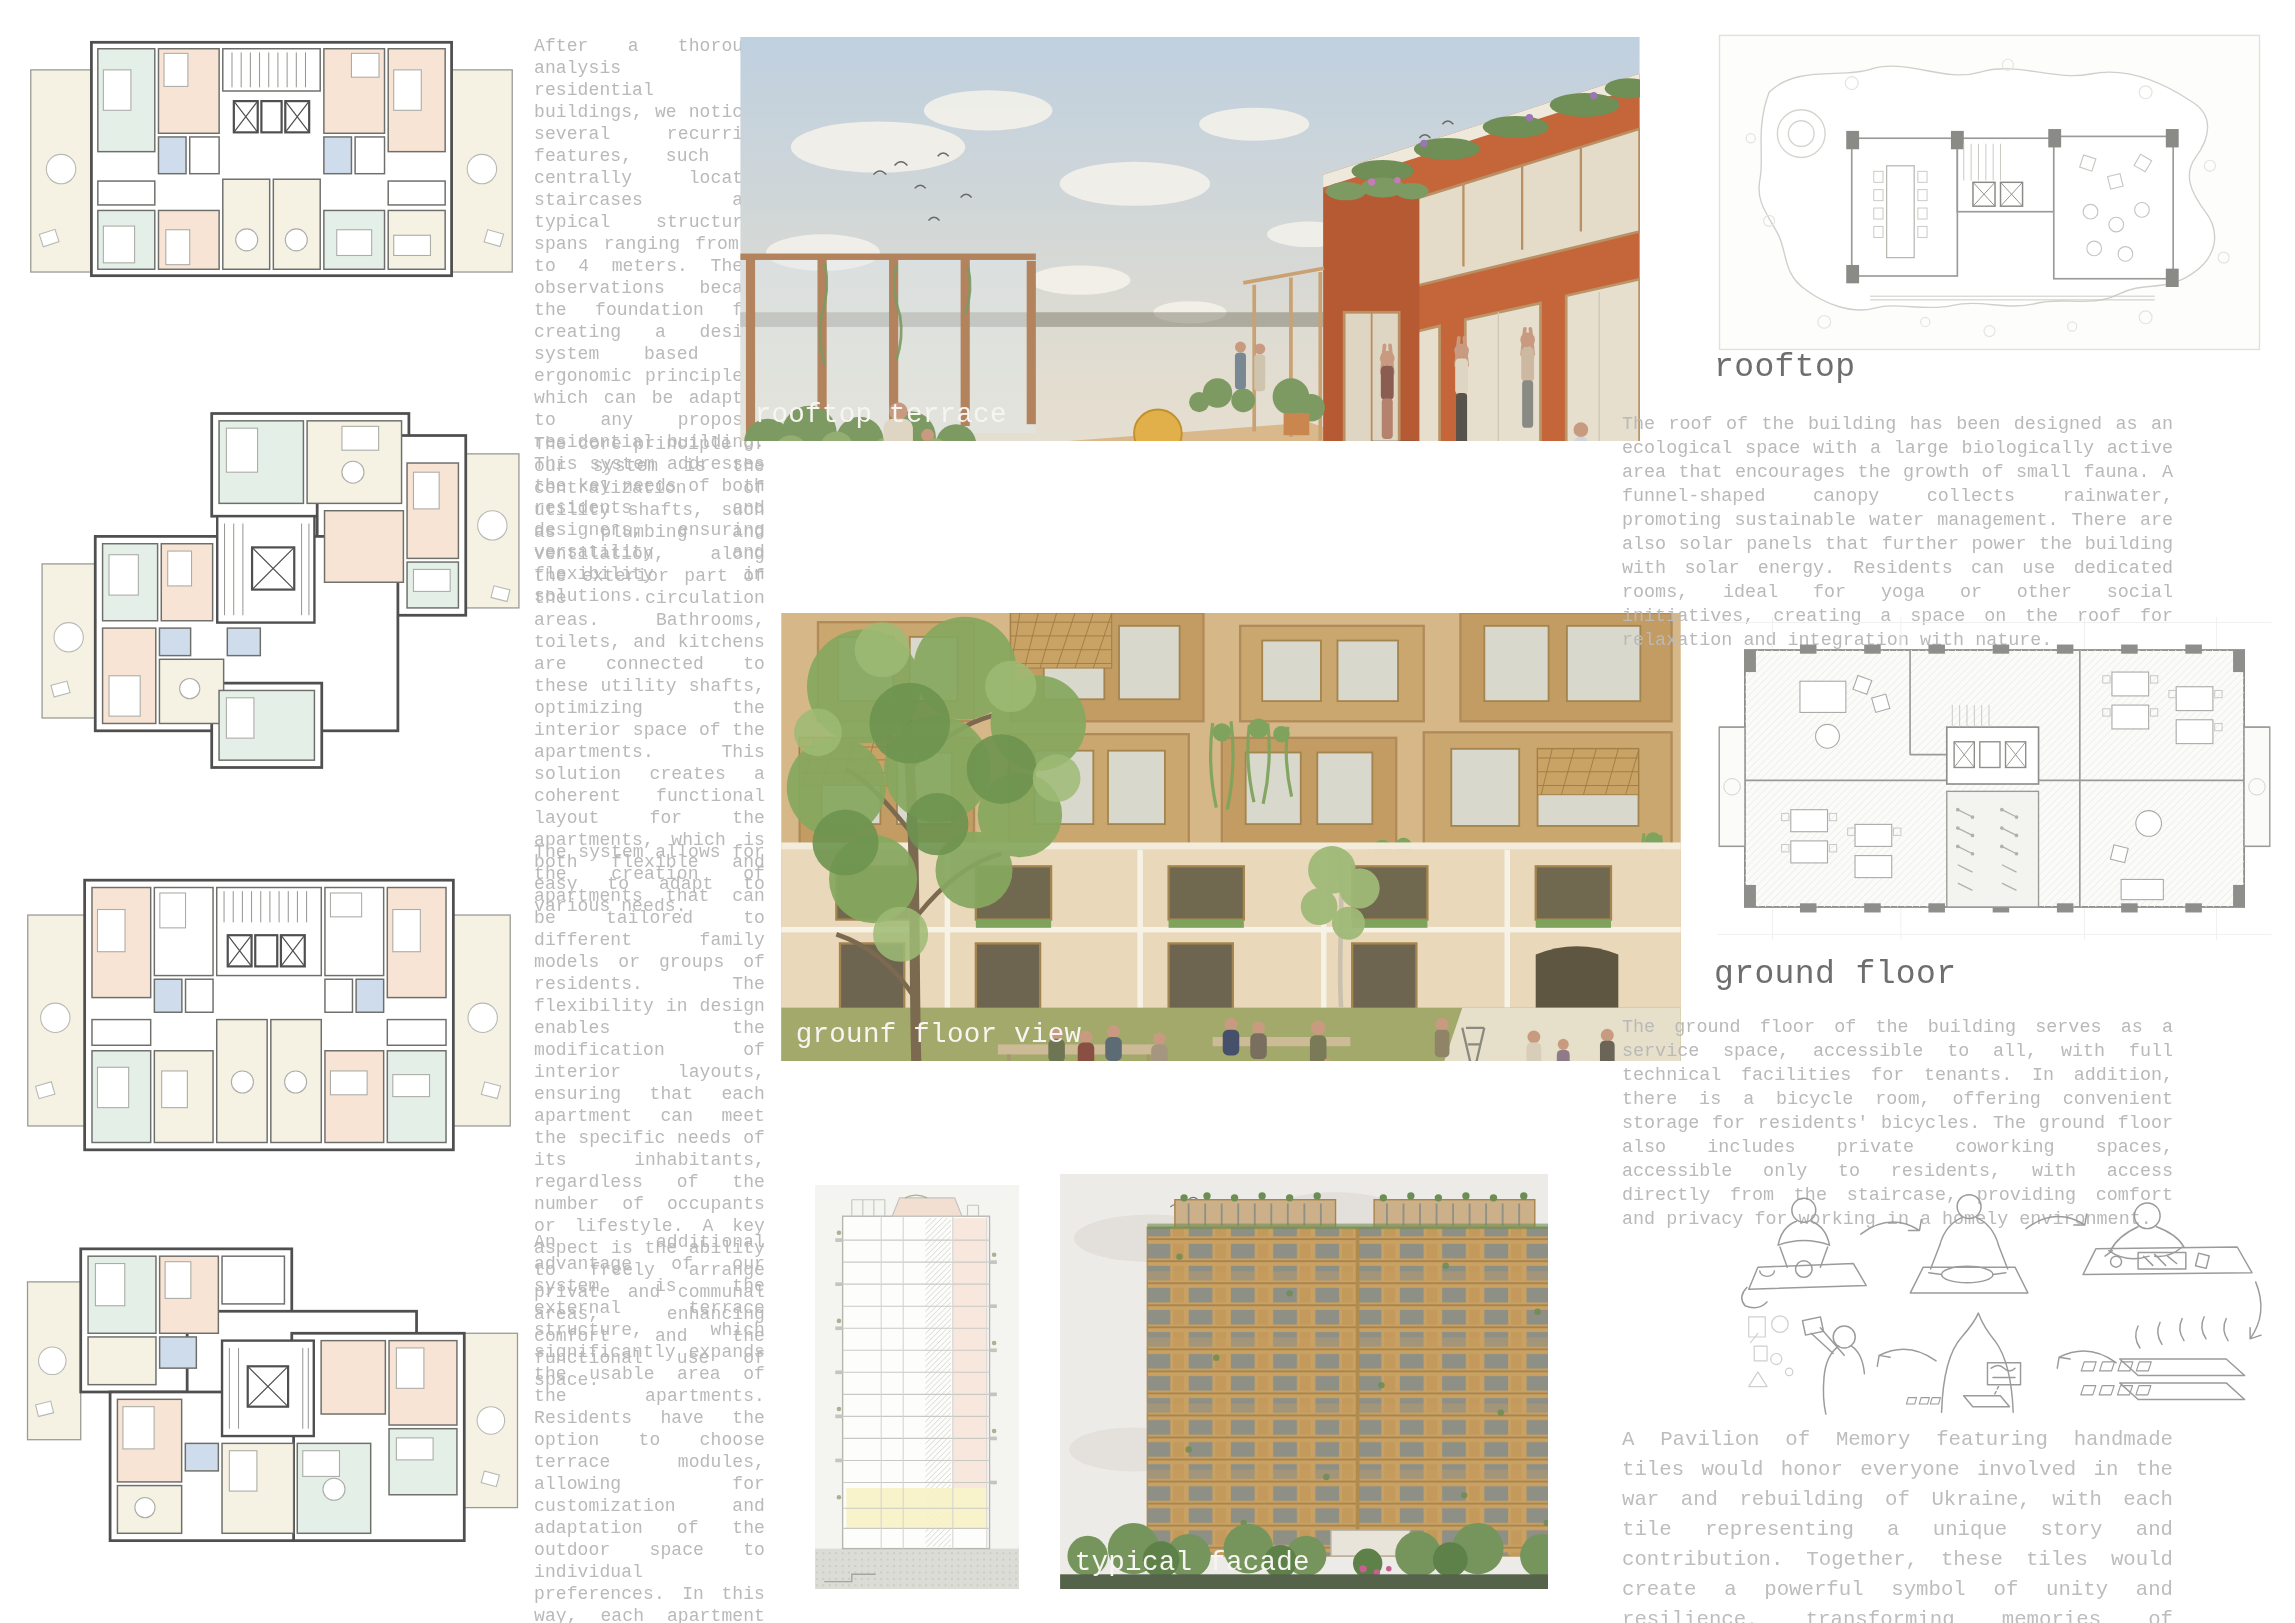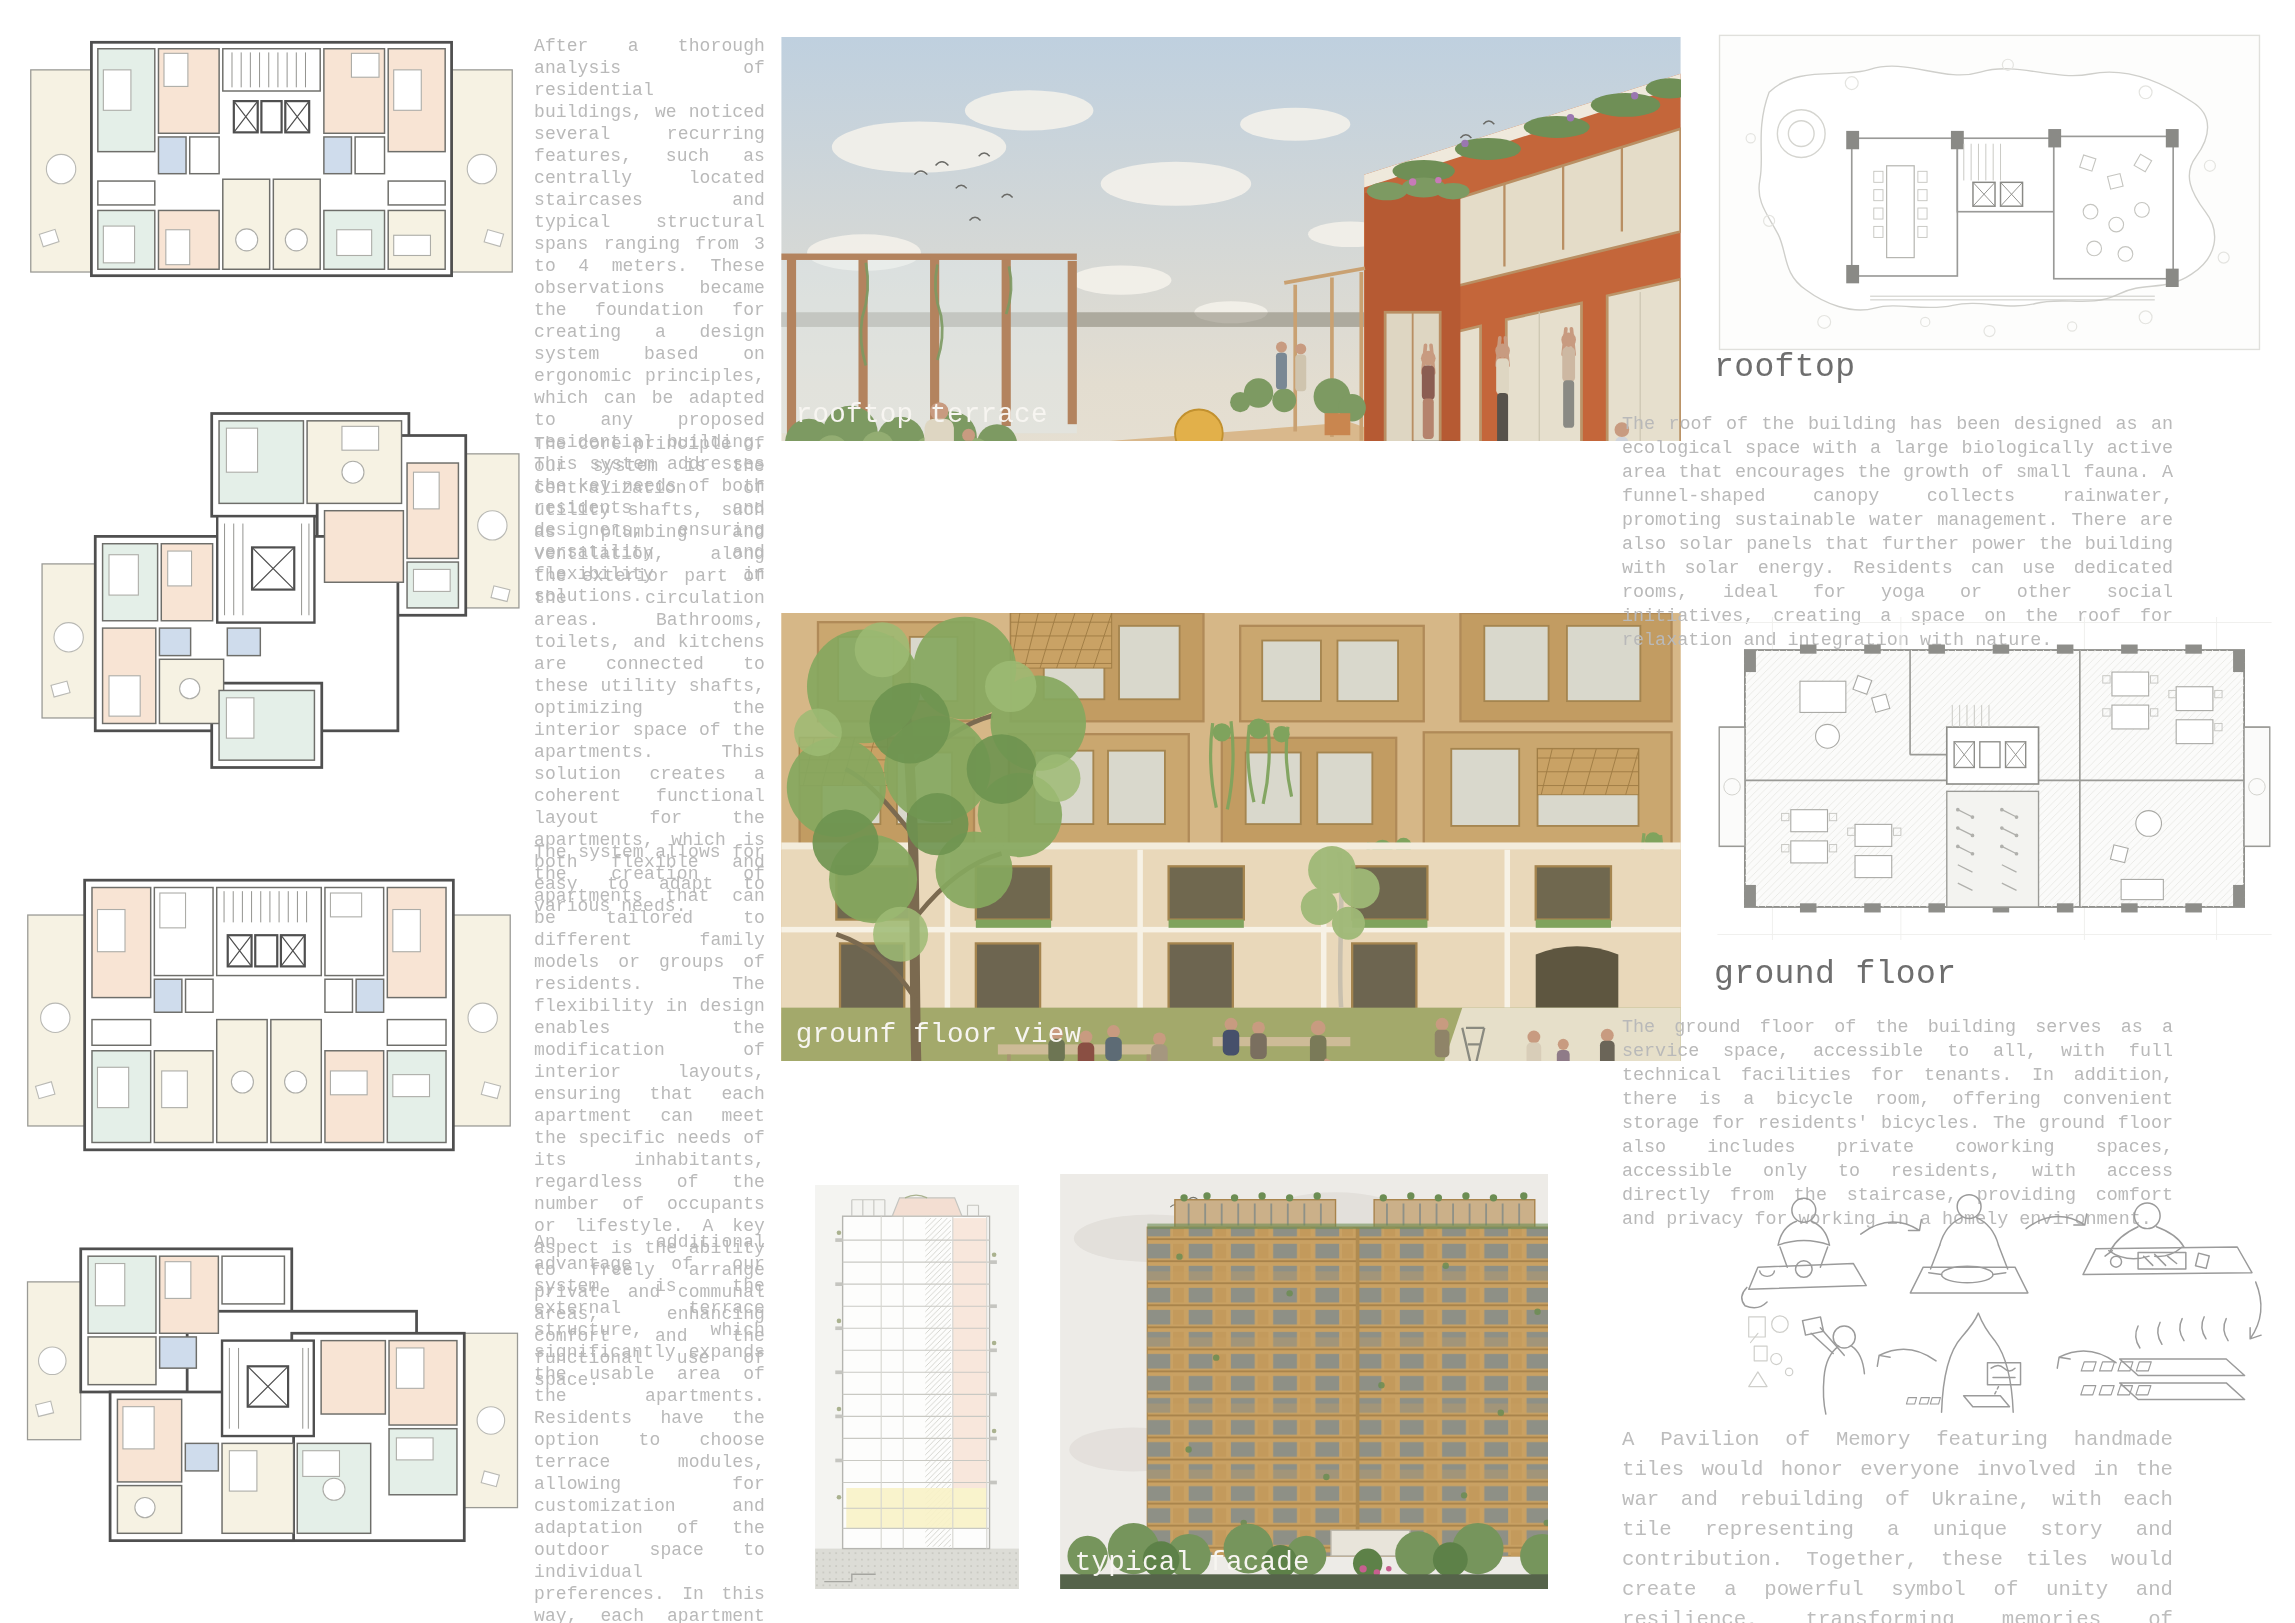--- a/index.html
+++ b/index.html
@@ -231,21 +231,21 @@
         <circle cx="134" cy="310" r="11"></circle>
       </g>
     </svg>
   </div>
 
   <p class="colA" style="top:35px">After a thorough analysis of residential buildings, we noticed several recurring features, such as centrally located staircases and typical structural spans ranging from 3 to 4 meters. These observations became the foundation for creating a design system based on ergonomic principles, which can be adapted to any proposed residential building. This system addresses the key needs of both residents and designers, ensuring versatility and flexibility in solutions.</p>
   <p class="colA" style="top:433px">The core principle of our system is the centralization of utility shafts, such as plumbing and ventilation, along the exterior part of the circulation areas. Bathrooms, toilets, and kitchens are connected to these utility shafts, optimizing the interior space of the apartments. This solution creates a coherent functional layout for the apartments, which is both flexible and easy to adapt to various needs.</p>
   <p class="colA" style="top:841px">The system allows for the creation of apartments that can be tailored to different family models or groups of residents. The flexibility in design enables the modification of interior layouts, ensuring that each apartment can meet the specific needs of its inhabitants, regardless of the number of occupants or lifestyle. A key aspect is the ability to freely arrange private and communal areas, enhancing comfort and the functional use of space.</p>
   <p class="colA" style="top:1231px">An additional advantage of our system is the external terrace structure, which significantly expands the usable area of the apartments. Residents have the option to choose terrace modules, allowing for customization and adaptation of the outdoor space to individual preferences. In this way, each apartment becomes unique, while maintaining cohesion with the overall structure of the building.</p>
 
-  <div class="abs render" style="left:781px;top:37px;width:900px;height:404px">
+  <div class="abs render" style="left:740px;top:37px;width:900px;height:404px">
     <svg viewBox="0 0 980 582" width="900" height="534">
       <defs>
         <linearGradient id="skyA" x1="0" y1="0" x2="0" y2="1">
           <stop offset="0" stop-color="#bfd0df"></stop>
             <stop offset="0.65" stop-color="#e3ddd0"></stop>
             <stop offset="1" stop-color="#e9e2d4"></stop>
         </linearGradient>
       </defs>
       <rect width="980" height="582" fill="url(#skyA)"></rect>
       <g fill="#f6f3ec" opacity="0.85">

